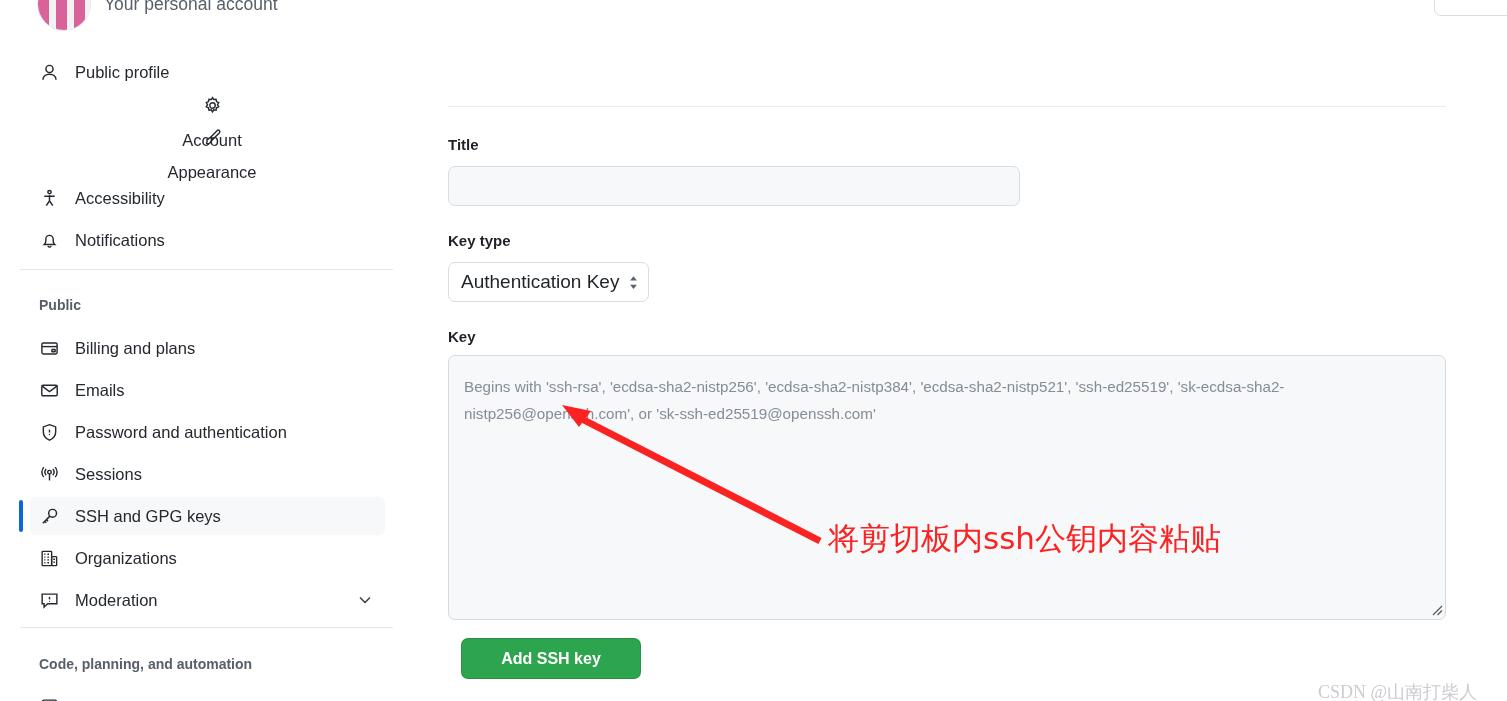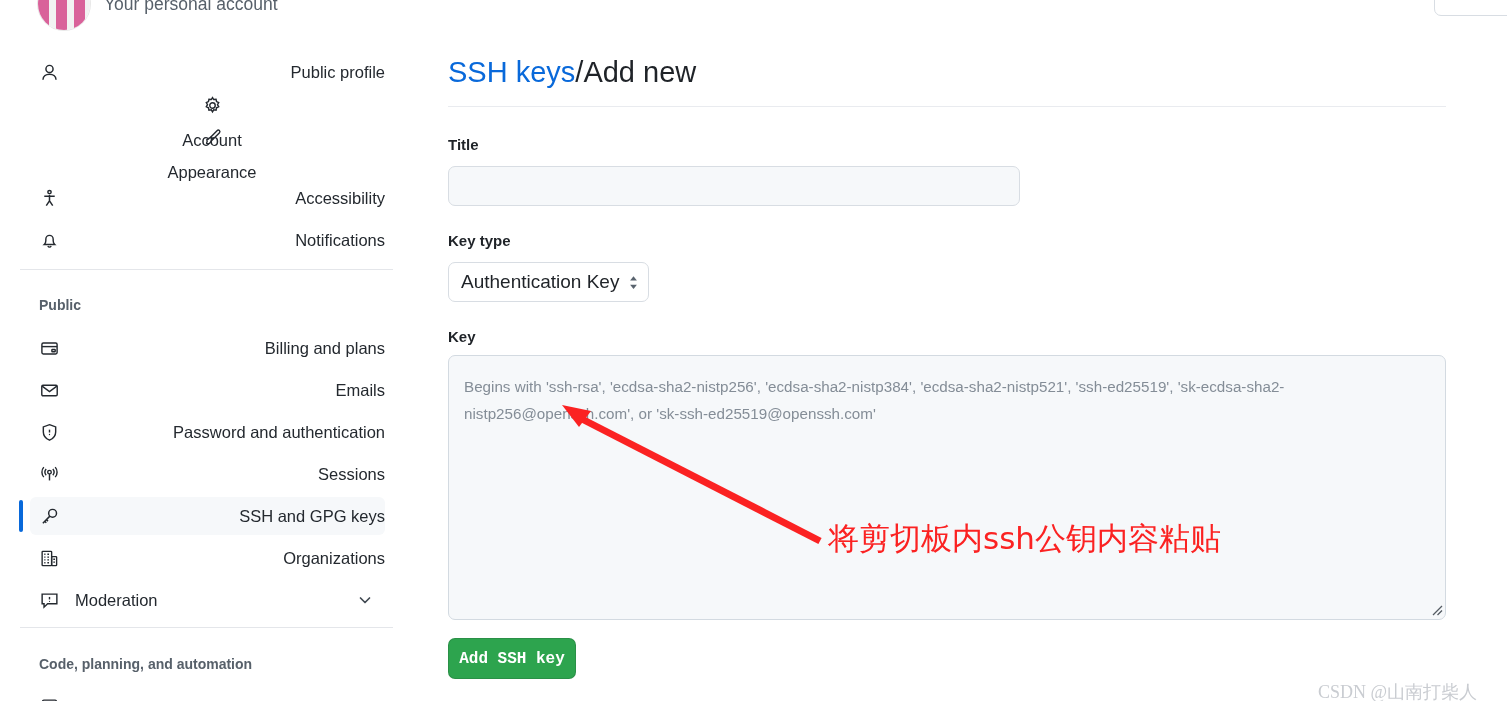--- a/index.html
+++ b/index.html
@@ -50,21 +50,20 @@
     left: 30px;
     width: 355px;
     height: 38px;
     display: flex; align-items: center;
     gap: 16px;
     padding-left: 9px;
     border-radius: 6px;
     color: #24292f;
     font-size: 16.5px;
     cursor: pointer;
-    justify-content: space-between;
   }
   .nav-item .ico {
     width: 20px; height: 20px;
     flex: 0 0 20px;
     display: flex; align-items: center; justify-content: center;
     color: #24292f;
   }
   .nav-item .ico svg { display: block; }
   .nav-item.selected {
     background: #f6f8fa;
@@ -188,29 +187,29 @@
   .key-area::placeholder { color: #848d97; }
   .resize-grip {
     position: absolute;
     left: 981px; top: 602px;
     width: 14px; height: 14px;
     pointer-events: none;
   }
 
   .submit-btn {
     position: absolute;
-    left: 0; top: 638px;
-    width: 128px; height: 41px;
+    left: 13px; top: 638px;
+    width: 180px; height: 41px;
     background: #2da44e;
     border: 1px solid rgba(27,31,36,0.15);
     border-radius: 7px;
     color: #ffffff;
     font-size: 16px;
     font-weight: bold;
-    font-family: Liberation Mono, monospace;
+    font-family: Liberation Sans, sans-serif;
     cursor: pointer;
   }
 
   
   #anno {
     position: absolute;
     left: 0; top: 0;
     width: 1507px; height: 701px;
     pointer-events: none;
   }
@@ -402,23 +401,20 @@
             <rect x="2.2" y="1.8" width="11.6" height="11.6" rx="1"></rect>
           </svg>
         </span>
       </div>
 
     </div>
   </div>
 
   <div id="main">
 
-    <div class="page-head">
-      <a href="#">SSH keys</a><span class="sep">/</span><span>Add new</span>
-    </div>
     <div class="head-rule"></div>
 
     <div class="field-label" style="left:0; top:136px;text-align:right;">Title</div>
     <input class="text-input" type="text" placeholder="" style="">
 
     <div class="field-label" style="left:0; top:232px;">Key type</div>
     <div class="select-wrap">
       <span class="select-value">Authentication Key</span>
       <span class="select-arrows">
         <svg width="13" height="17" viewBox="0 0 12 16" fill="#59636e">

